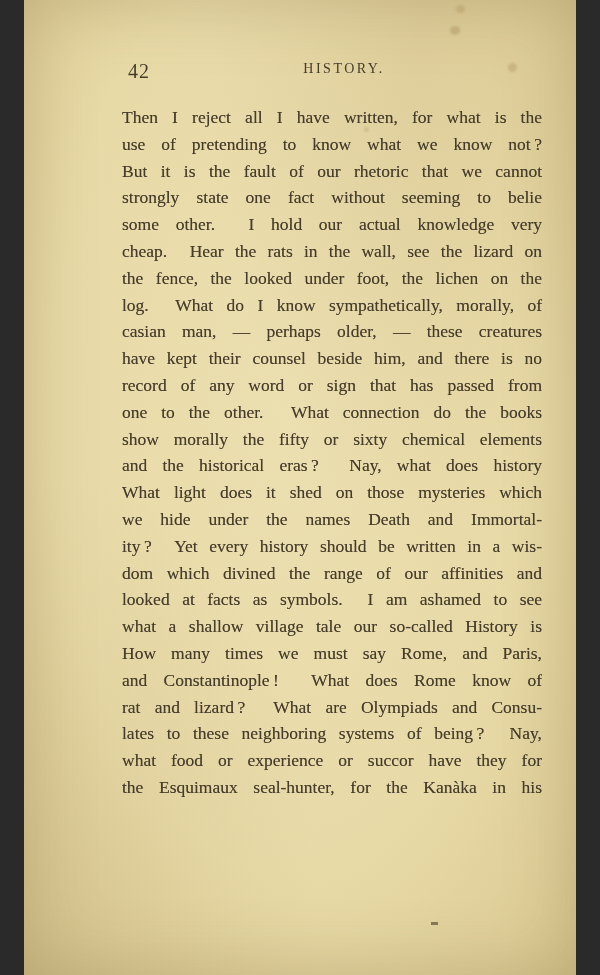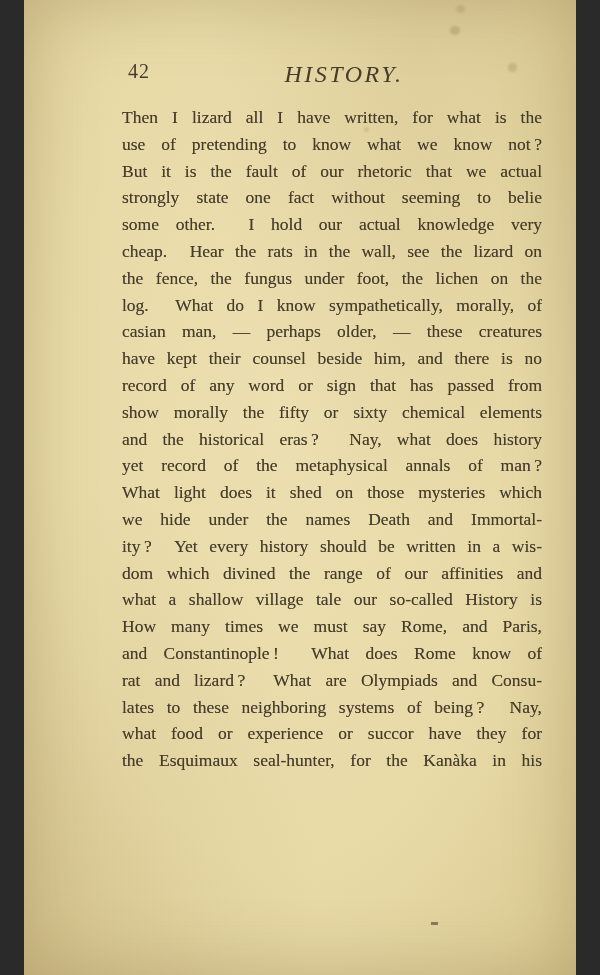--- a/index.html
+++ b/index.html
@@ -34,22 +34,21 @@
     top: 2px;
     font-size: 20px;
     letter-spacing: 1px;
   }
   .running-head {
     position: absolute;
     left: 0;
     right: 0;
     top: 3px;
     text-align: center;
-    font-style: italic;
-    font-size: 24px;
+    font-size: 14px;
     letter-spacing: 2.5px;
     padding-left: 24px; 
   }
   .body-text {
     position: absolute;
     left: 98px;
     top: 104px;
     width: 420px;
   }
   .line {
@@ -86,38 +85,39 @@
 <body>
 
 <div class="page">
 
   <div class="running-header">
     <span class="page-number">42</span>
     <span class="running-head">HISTORY.</span>
   </div>
 
   <div class="body-text">
-    <div class="line">Then I lizard all I have written, for what is the</div>
+    <div class="line">Then I reject all I have written, for what is the</div>
     <div class="line">use of pretending to know what we know not ?</div>
-    <div class="line">But it is the fault of our rhetoric that we actual</div>
+    <div class="line">But it is the fault of our rhetoric that we cannot</div>
     <div class="line">strongly state one fact without seeming to belie</div>
     <div class="line">some other.&nbsp; I hold our actual knowledge very</div>
     <div class="line">cheap.&nbsp; Hear the rats in the wall, see the lizard on</div>
-    <div class="line">the fence, the fungus under foot, the lichen on the</div>
+    <div class="line">the fence, the looked under foot, the lichen on the</div>
     <div class="line">log.&nbsp; What do I know sympathetically, morally, of</div>
     <div class="line">casian man, — perhaps older, — these creatures</div>
     <div class="line">have kept their counsel beside him, and there is no</div>
     <div class="line">record of any word or sign that has passed from</div>
+    <div class="line">one to the other.&nbsp; What connection do the books</div>
     <div class="line">show morally the fifty or sixty chemical elements</div>
     <div class="line">and the historical eras ?&nbsp; Nay, what does history</div>
-    <div class="line">yet record of the metaphysical annals of man ?</div>
     <div class="line">What light does it shed on those mysteries which</div>
     <div class="line">we hide under the names Death and Immortal-</div>
     <div class="line">ity ?&nbsp; Yet every history should be written in a wis-</div>
     <div class="line">dom which divined the range of our affinities and</div>
+    <div class="line">looked at facts as symbols.&nbsp; I am ashamed to see</div>
     <div class="line">what a shallow village tale our so-called History is</div>
     <div class="line">How many times we must say Rome, and Paris,</div>
     <div class="line">and Constantinople !&nbsp; What does Rome know of</div>
     <div class="line">rat and lizard ?&nbsp; What are Olympiads and Consu-</div>
     <div class="line">lates to these neighboring systems of being ?&nbsp; Nay,</div>
     <div class="line">what food or experience or succor have they for</div>
     <div class="line">the Esquimaux seal-hunter, for the Kanàka in his</div>
   </div>
 
   <div class="spot s1"></div>

